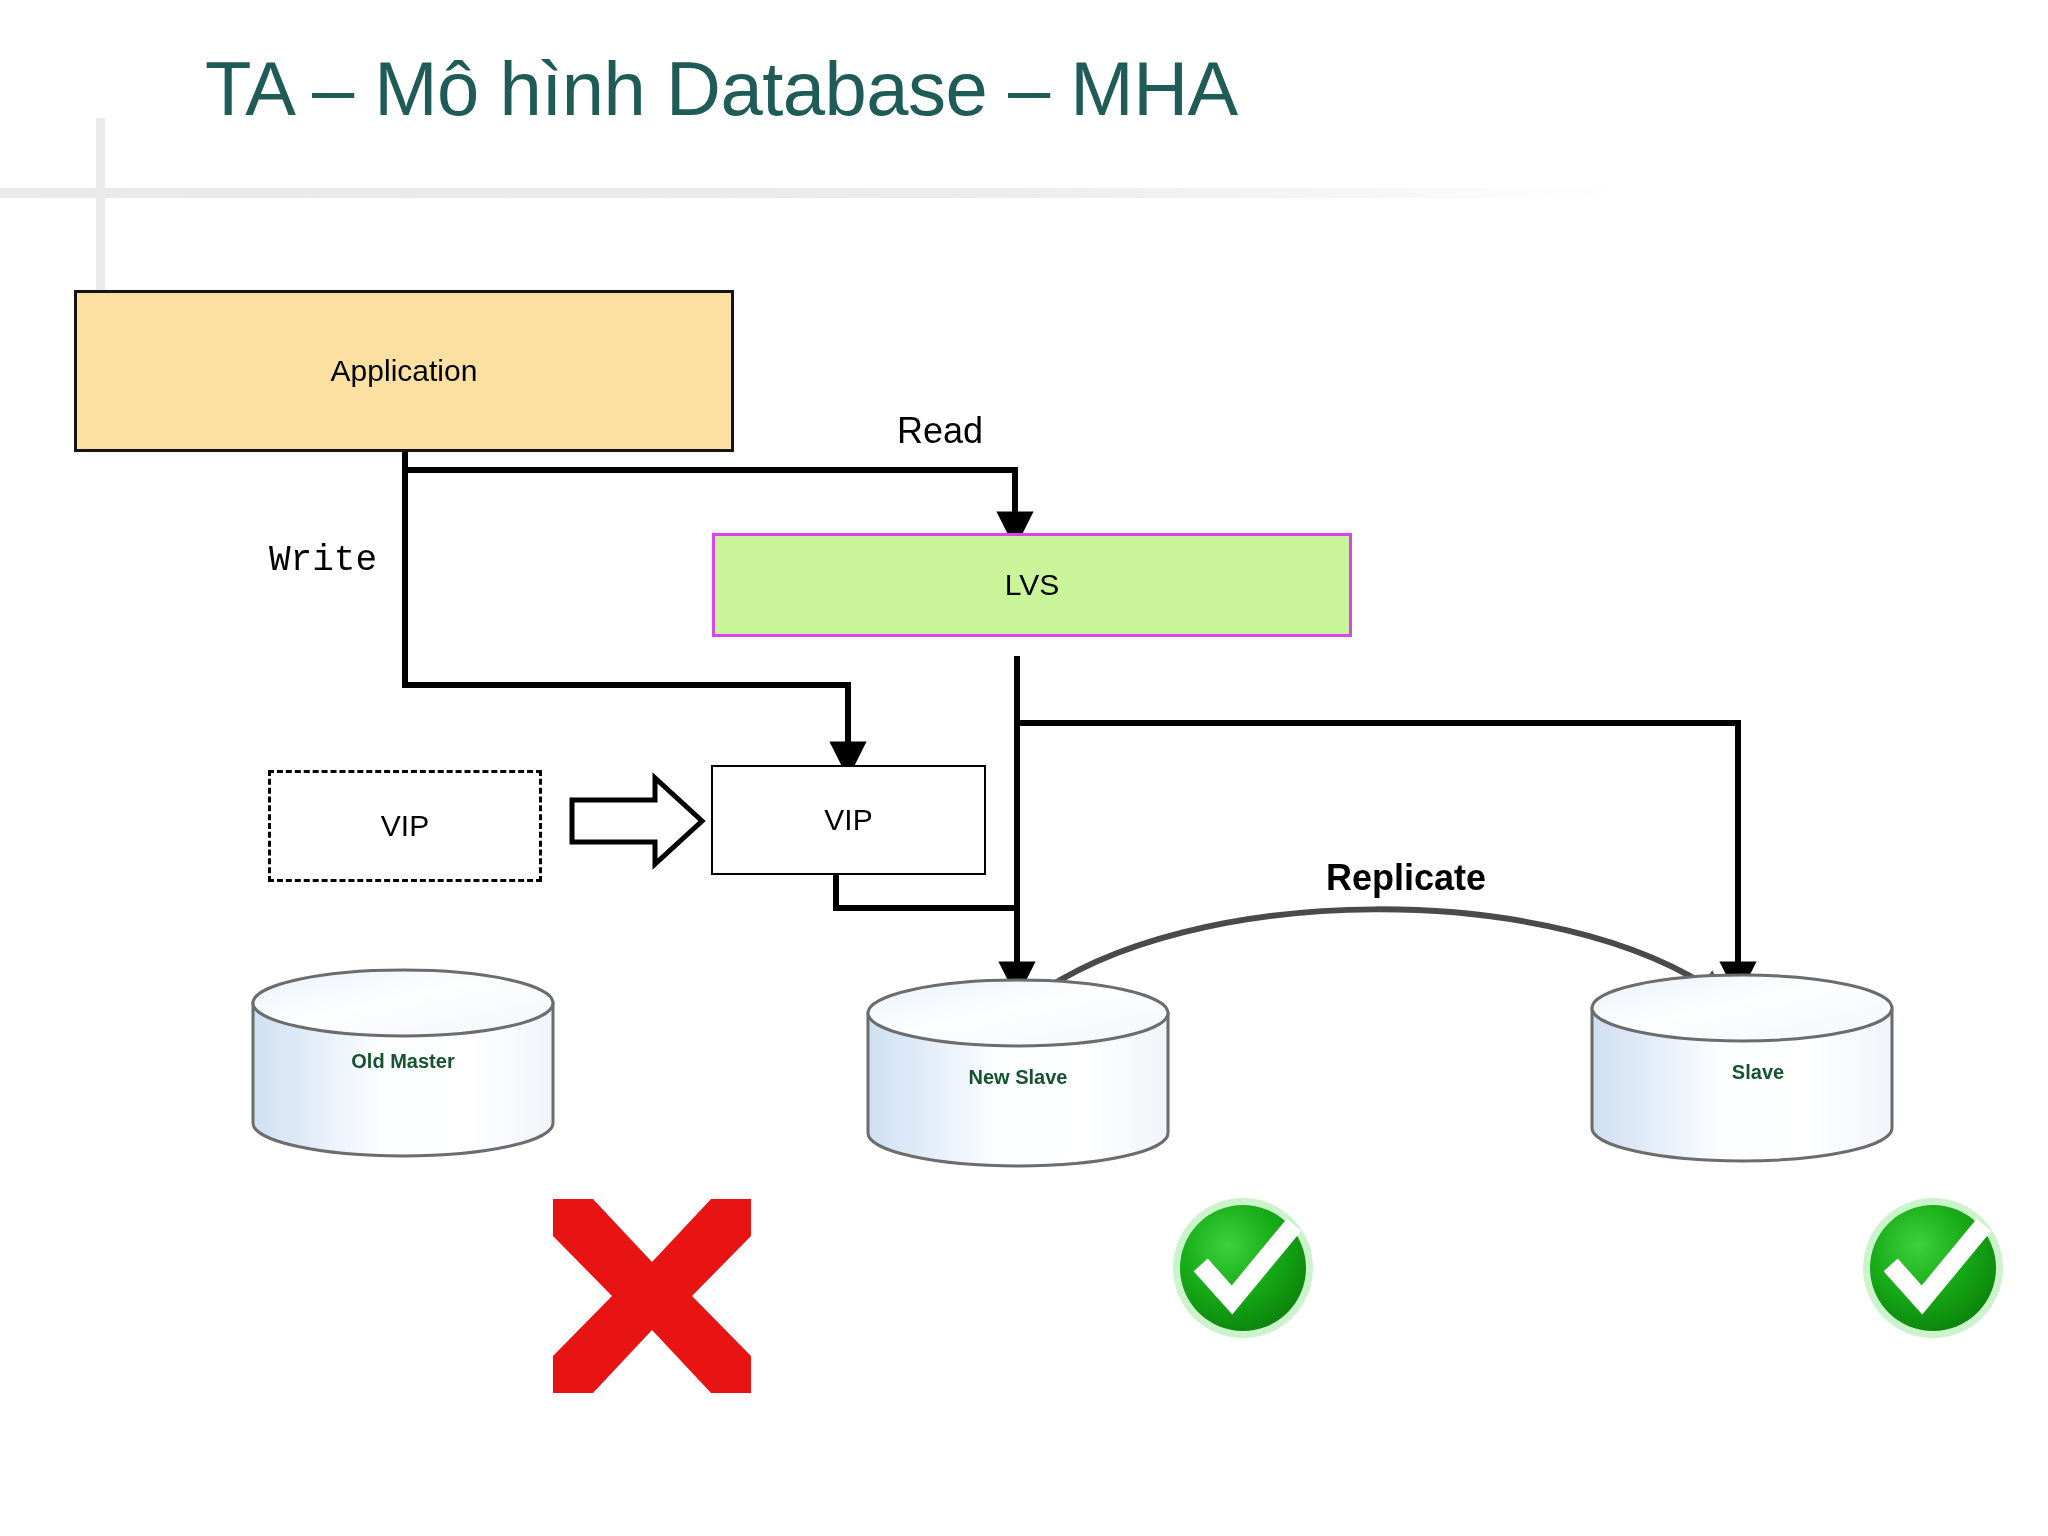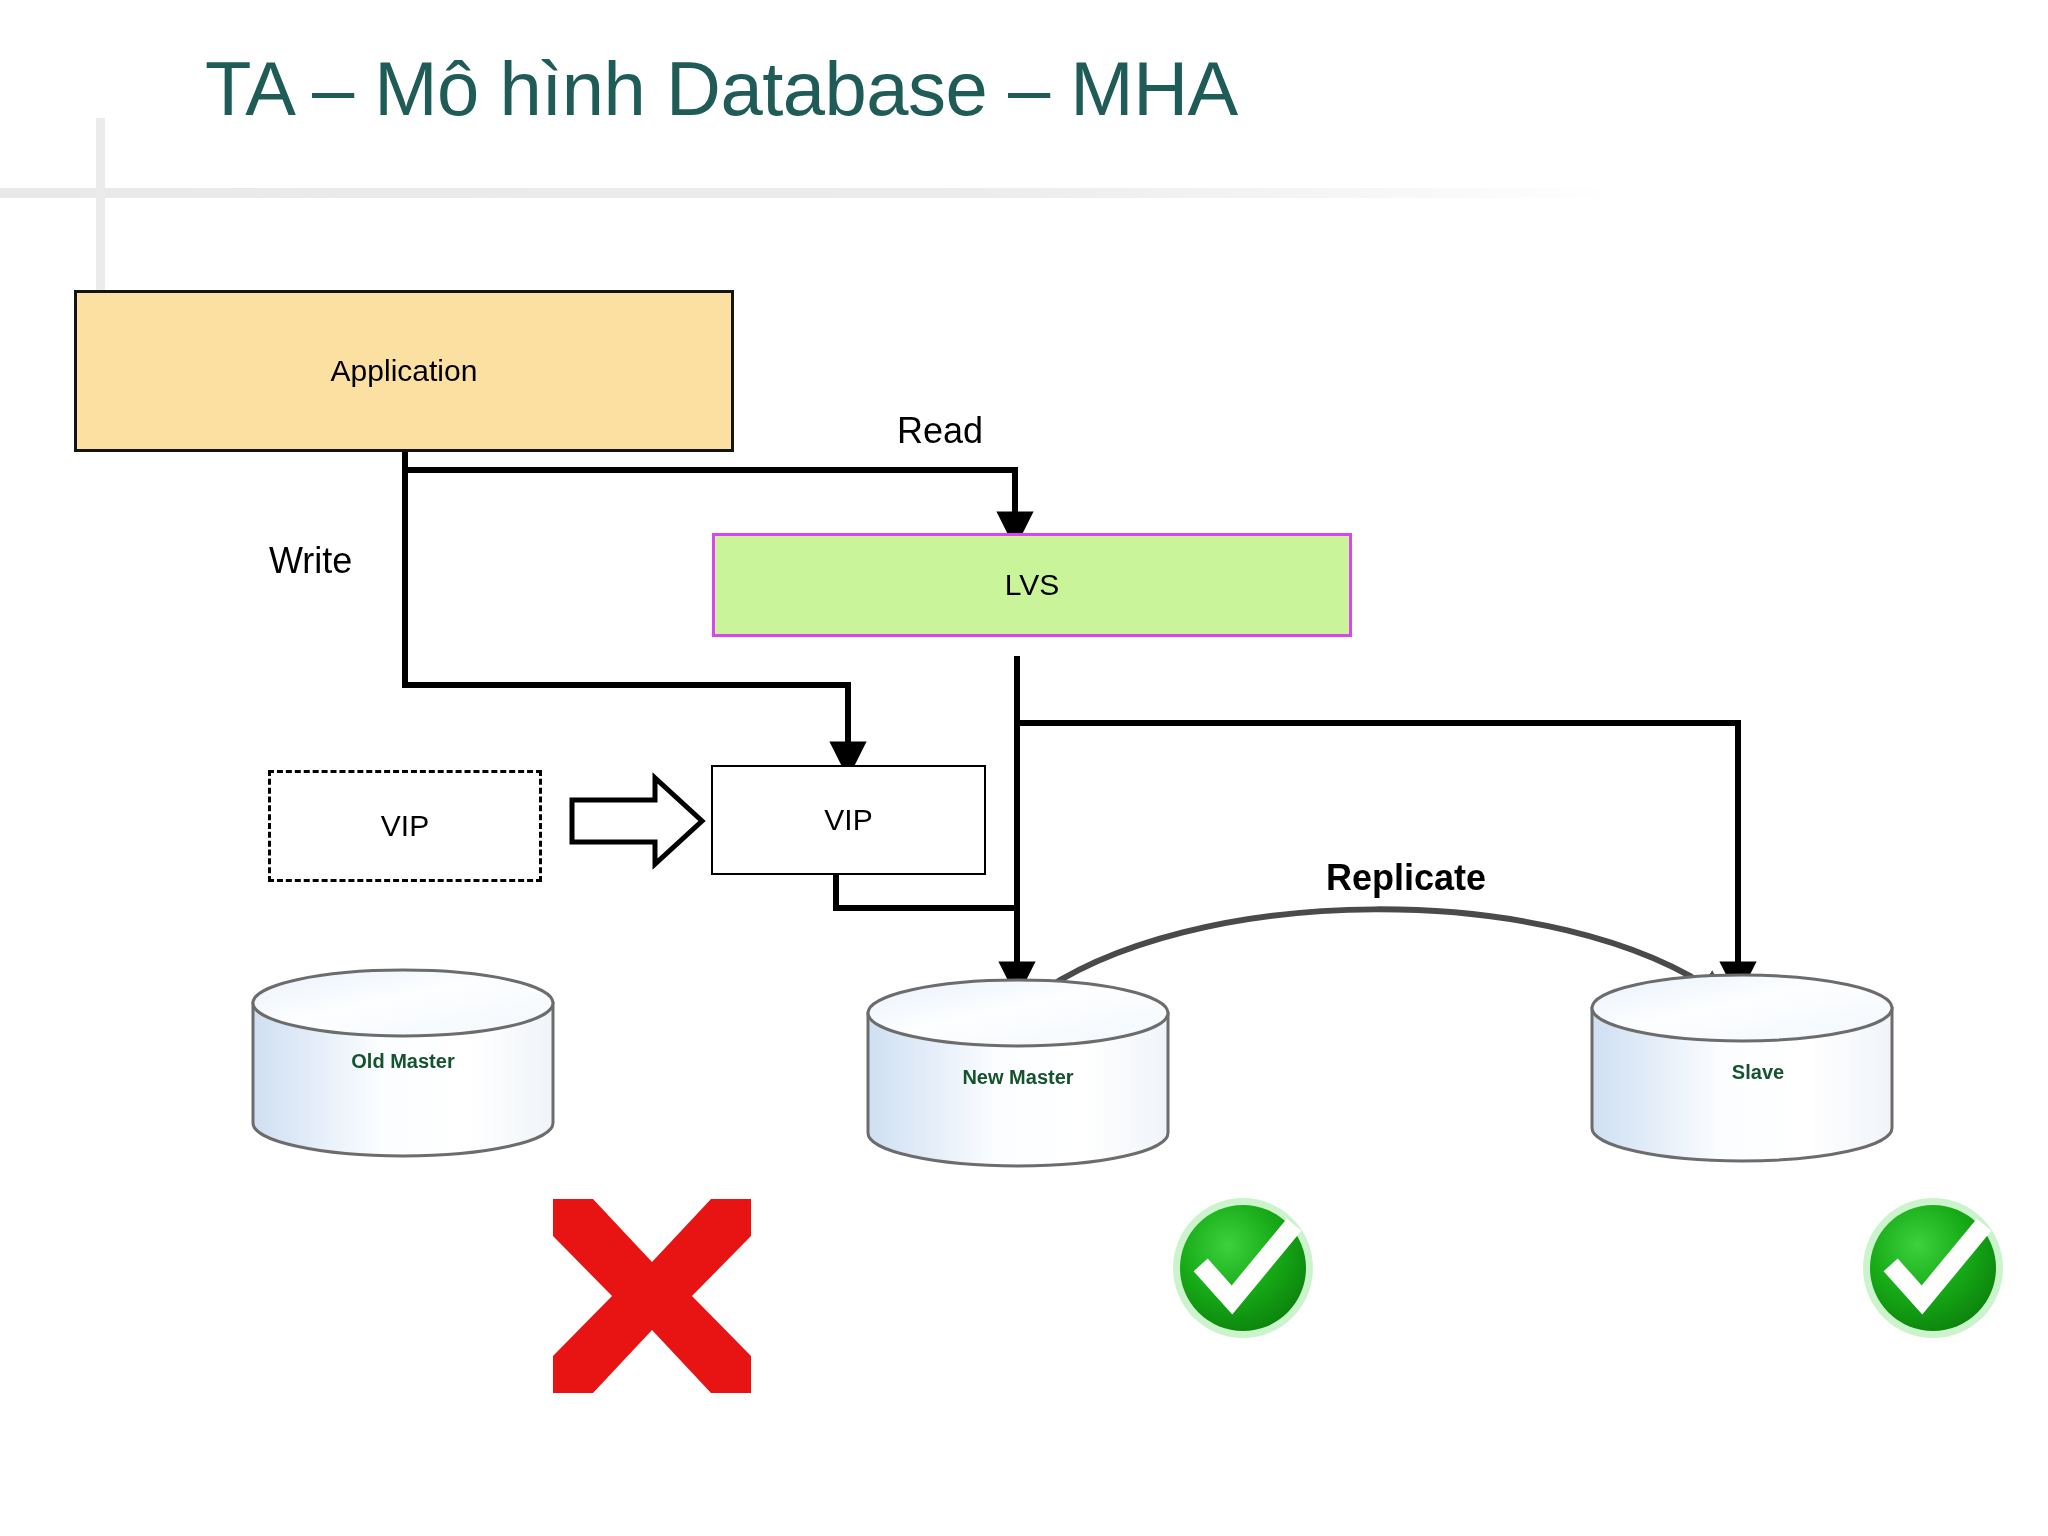--- a/index.html
+++ b/index.html
@@ -91,21 +91,21 @@
   }
 
   
   .edge-label {
     position: absolute;
     font-size: 36px;
     color: #000000;
     white-space: nowrap;
   }
   #label-read  { left: 897px;  top: 410px; }
-  #label-write { left: 269px;  top: 540px; }
+  #label-write { left: 269px;  top: 540px; font-family: Liberation Mono, monospace; }
   #label-replicate { left: 1326px; top: 857px; font-weight: bold; }
 
   
   #connectors {
     position: absolute;
     left: 0;
     top: 0;
     width: 2048px;
     height: 1536px;
     pointer-events: none;
@@ -246,21 +246,21 @@
 </div>
 
 <div class="edge-label" id="label-read">Read</div>
 <div class="edge-label" id="label-write">Write</div>
 <div class="edge-label" id="label-replicate">Replicate</div>
 
 <div class="db-cyl" id="db-old-master">
   <div class="db-label">Old Master</div>
 </div>
 <div class="db-cyl" id="db-new-master">
-  <div class="db-label">New Master</div>
+  <div class="db-label">New Slave</div>
 </div>
 <div class="db-cyl" id="db-slave">
   <div class="db-label">Slave</div>
 </div>
 
 <div class="status-mark" id="mark-old-master"></div>
 <div class="status-mark" id="mark-new-master"></div>
 <div class="status-mark" id="mark-slave"></div>
 
 </body></html>

